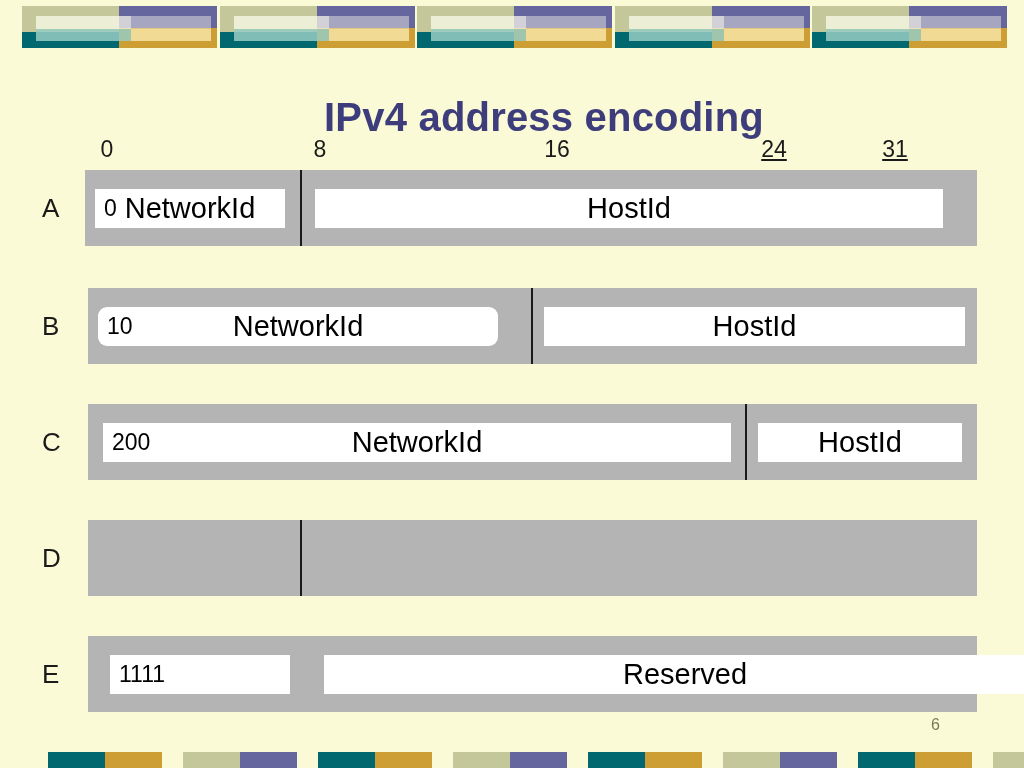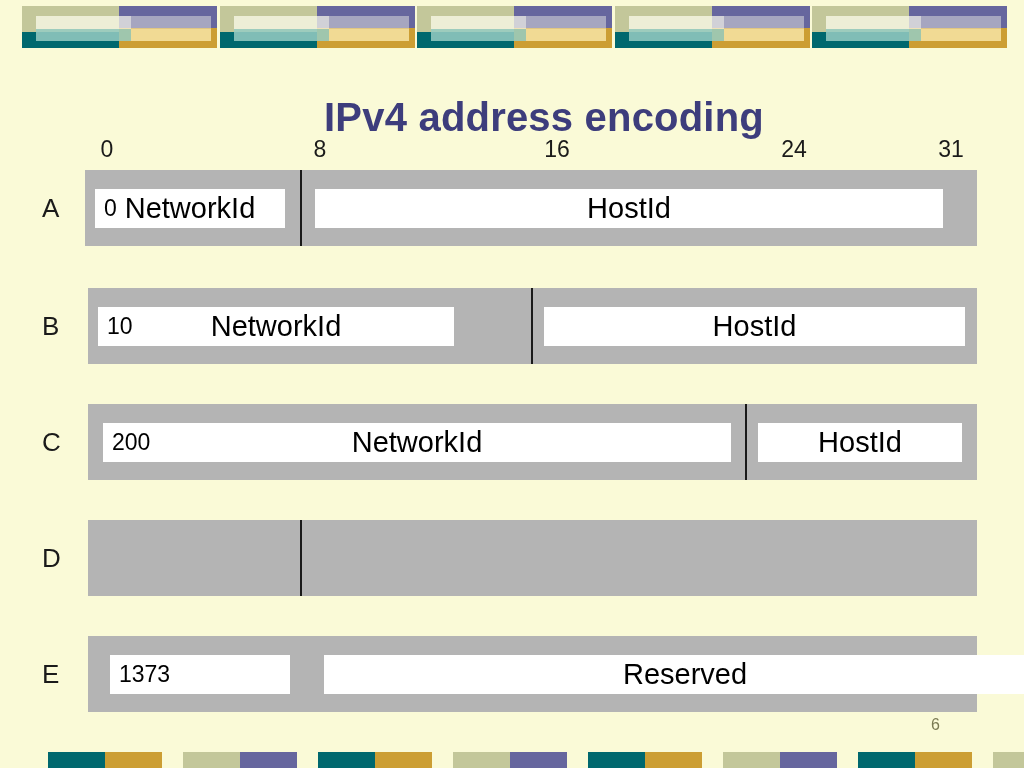--- a/index.html
+++ b/index.html
@@ -240,41 +240,41 @@
       <div class="m-cream"></div>
     </div>
   </div>
 
 <h1 id="title">IPv4 address encoding</h1>
 
 <div id="ruler">
     <div class="tick" style="left: 107px;">0</div>
     <div class="tick" style="left: 320px;">8</div>
     <div class="tick" style="left: 557px;">16</div>
-    <div class="tick" style="left: 794px;">24</div>
-    <div class="tick" style="left: 951px;">31</div>
+    <div class="tick" style="left: 774px; text-decoration: underline;">24</div>
+    <div class="tick" style="left: 895px; text-decoration: underline;">31</div>
   </div>
 
 <div id="rows">
     <div class="row" style="top: 0px;">
       <div class="row-letter">A</div>
       <div class="band" style="left: 85px; width: 892px;"></div>
       <div class="field inline-prefix" style="left: 95px; width: 190px;">
         <span class="prefix">0</span>
         <span class="fname">NetworkId</span>
       </div>
       <div class="field" style="left: 315px; width: 628px;">
         <span class="fname">HostId</span>
       </div>
       <div class="divider" style="left: 300px;"></div>
     </div>
     <div class="row" style="top: 118px;">
       <div class="row-letter">B</div>
       <div class="band" style="left: 88px; width: 889px;"></div>
-      <div class="field inline-prefix" style="left: 98px; width: 356px;">
+      <div class="field inline-prefix" style="left: 98px; width: 400px; border-radius: 9px;">
         <span class="prefix">10</span>
         <span class="fname">NetworkId</span>
       </div>
       <div class="field" style="left: 544px; width: 421px;">
         <span class="fname">HostId</span>
       </div>
       <div class="divider" style="left: 531px;"></div>
     </div>
     <div class="row" style="top: 234px;">
       <div class="row-letter">C</div>
@@ -290,21 +290,21 @@
     </div>
     <div class="row" style="top: 350px;">
       <div class="row-letter">D</div>
       <div class="band" style="left: 88px; width: 889px;"></div>
       <div class="divider" style="left: 300px;"></div>
     </div>
     <div class="row" style="top: 466px;">
       <div class="row-letter">E</div>
       <div class="band" style="left: 88px; width: 889px;"></div>
       <div class="field inline-prefix" style="left: 110px; width: 180px;">
-        <span class="prefix">1373</span>
+        <span class="prefix">1111</span>
       </div>
       <div class="field" style="left: 324px; width: 722px;">
         <span class="fname">Reserved</span>
       </div>
     </div>
   </div>
 
 <div id="page-number">6</div>
 
 <div id="footer-band">

